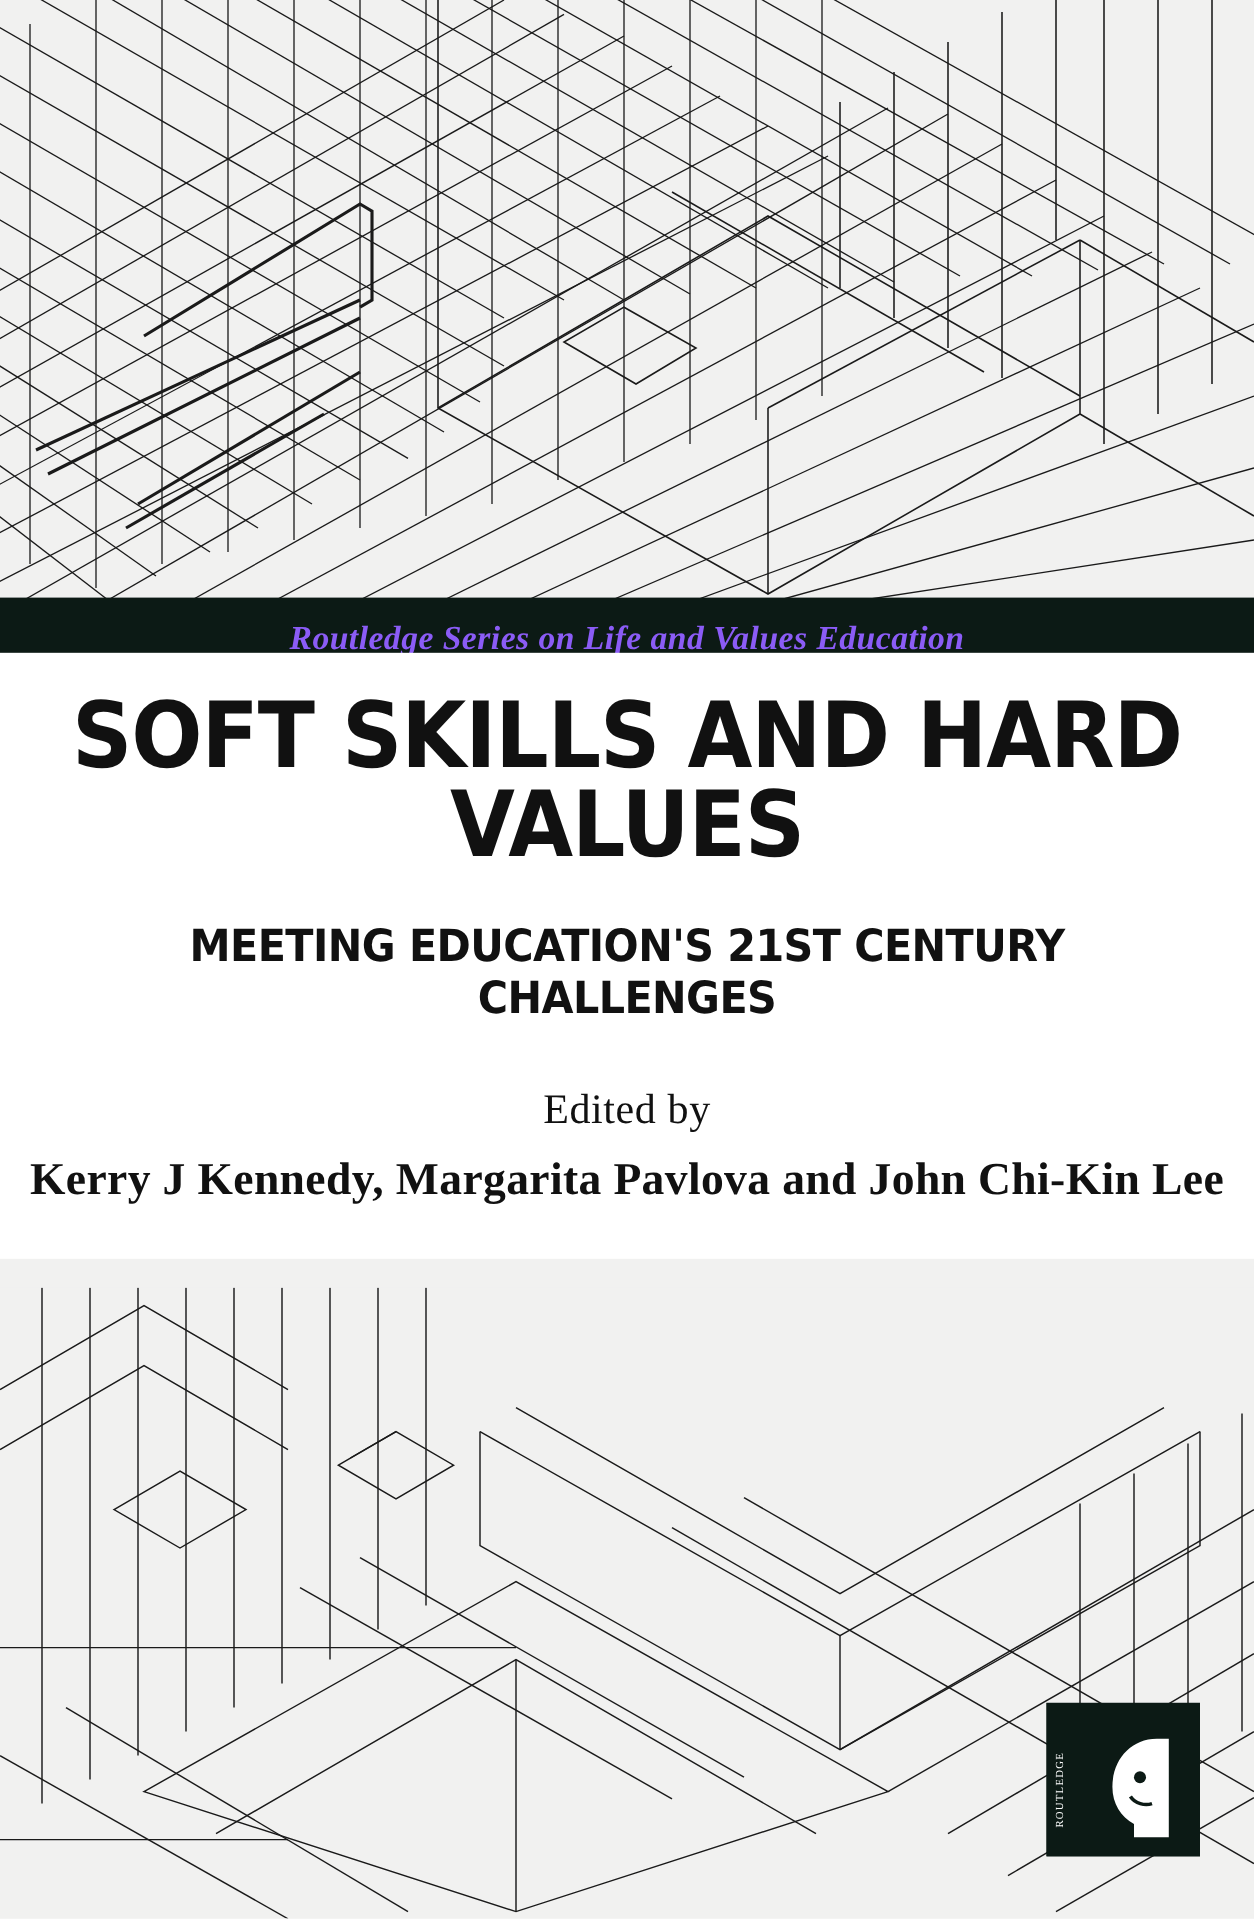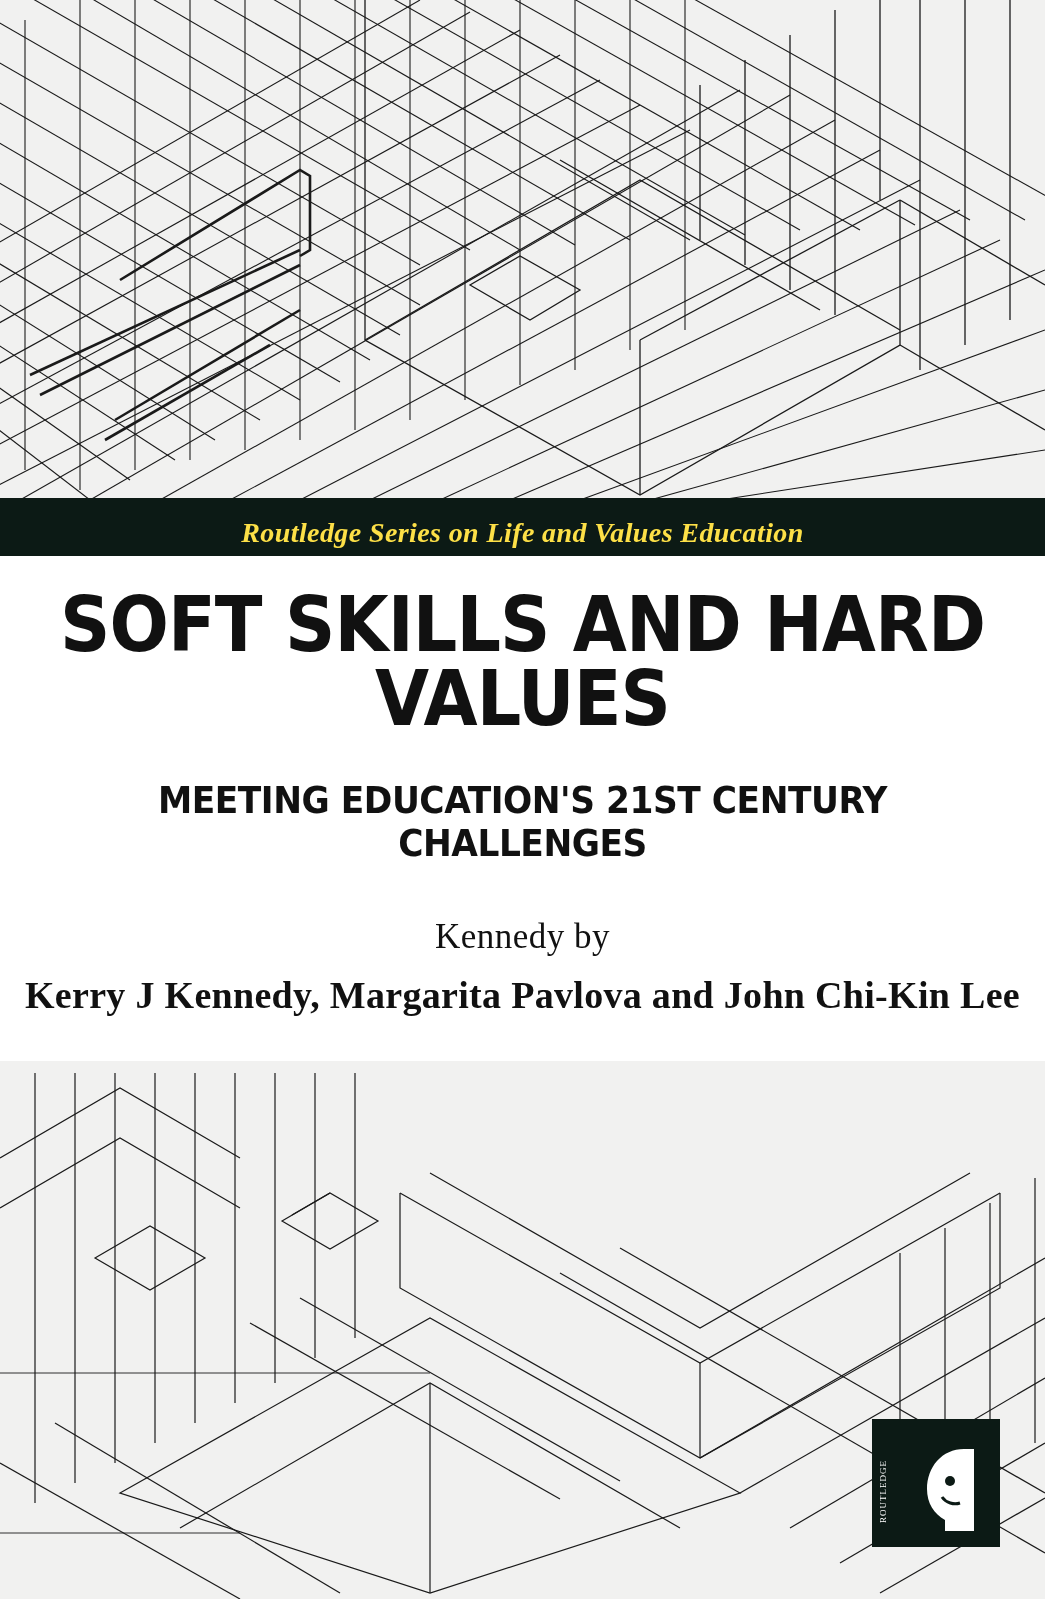--- a/index.html
+++ b/index.html
@@ -41,29 +41,29 @@
     display: flex;
     align-items: center;
     justify-content: center;
   }
   .series-band .series-text {
     font-family: "Liberation Serif", serif;
     font-style: italic;
     font-weight: bold;
     font-size: 28px;
     letter-spacing: 0.4px;
-    color: #fde047;
+    color: #8b5cf6;
     white-space: nowrap;
   }
 
   
   .text-block {
     position: absolute;
     left: 0;
-    top: 556px;
+    top: 544px;
     width: 1045px;
     height: 505px;
     background: #ffffff;
     text-align: center;
   }
   .title {
     margin: 0;
     padding-top: 32px;
     font-family: "DejaVu Sans", sans-serif;
     font-weight: bold;
@@ -225,21 +225,21 @@
     </svg>
   </div>
 
   <div class="series-band">
     <div class="series-text">Routledge Series on Life and Values Education</div>
   </div>
 
   <div class="text-block">
     <h1 class="title">SOFT SKILLS AND HARD VALUES</h1>
     <h2 class="subtitle">MEETING EDUCATION'S 21ST CENTURY CHALLENGES</h2>
-    <p class="edited-by">Kennedy by</p>
+    <p class="edited-by">Edited by</p>
     <p class="authors">Kerry J Kennedy, Margarita Pavlova and John Chi-Kin Lee</p>
   </div>
 
   <div class="art-bottom">
     <svg width="1045" height="526" viewBox="0 0 1045 526" xmlns="http://www.w3.org/2000/svg">
       <g stroke="#1a1a1a" stroke-width="1.2" fill="none">
 
         <path d="M35 0 L35 430"></path>
         <path d="M75 0 L75 410"></path>
         <path d="M115 0 L115 390"></path>

